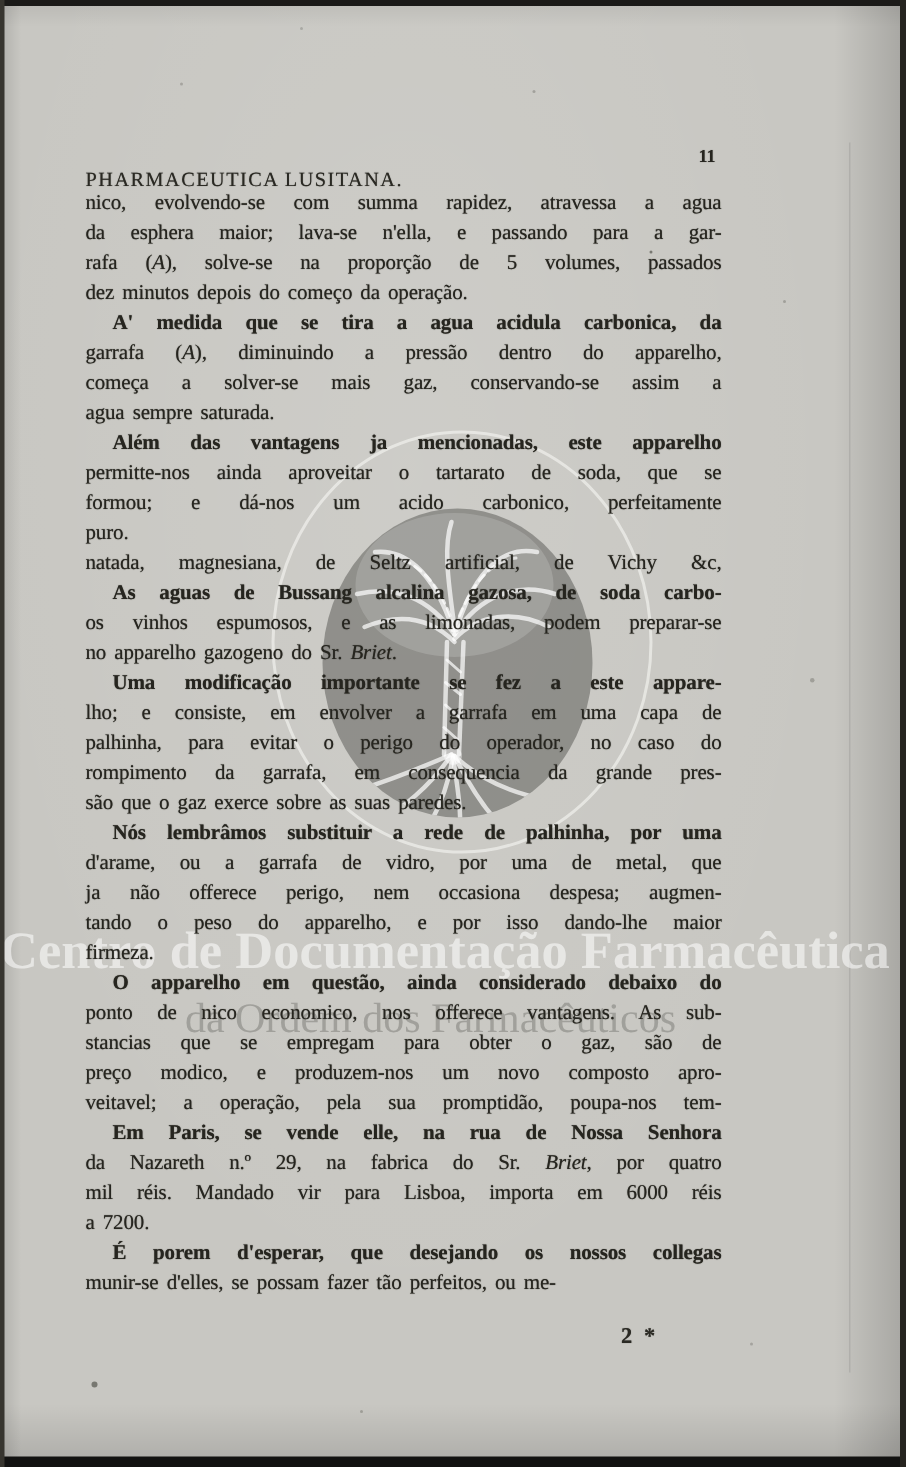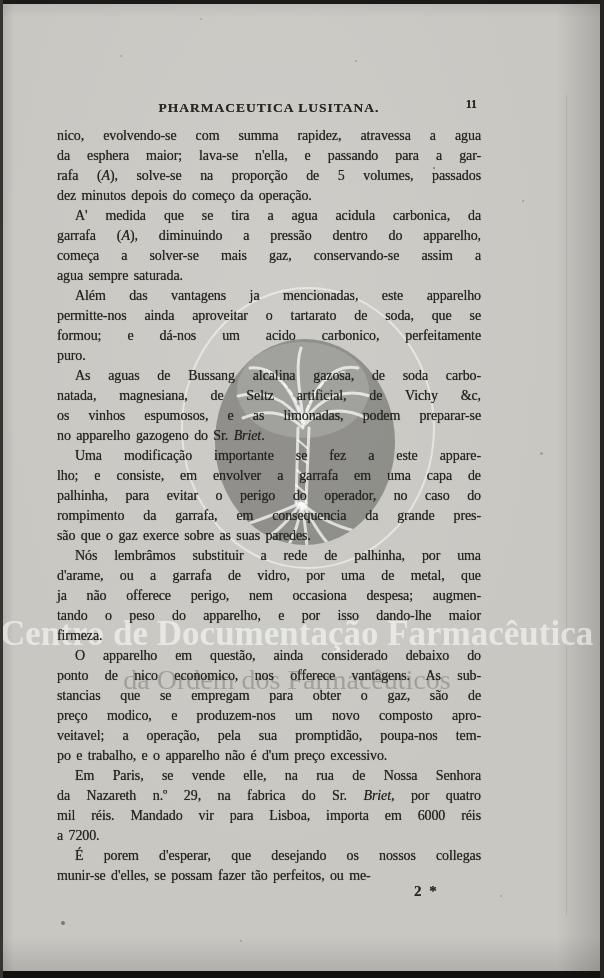--- a/index.html
+++ b/index.html
@@ -25,39 +25,39 @@
   .edge-top{top:0;left:0;right:0;height:4px;background:#1b1a18;}
   .edge-bottom{bottom:0;left:0;right:0;height:7px;background:#121211;}
   .edge-left{top:0;bottom:0;left:0;width:3px;background:#37352f;}
   .edge-right{top:0;bottom:0;right:0;width:4px;background:#26241f;}
   .crease{position:absolute;left:566px;top:95px;height:820px;width:1px;
     background:rgba(90,90,85,0.16);z-index:1;}
 
   
   .header{position:absolute;left:57px;top:100px;width:424px;height:18px;z-index:3;}
   .title{
-    text-align:center;font-size:13.5px;font-weight:bold;letter-spacing:1px;
-    color:#2a2923;text-shadow:0 0 .6px rgba(42,41,35,.7);
+    text-align:left;font-size:13.5px;font-weight:normal;letter-spacing:1px;
+    color:#2a2923;text-shadow:0 0 .6px rgba(42,41,35,.7);margin-top:12px;
   }
   .pagenum{
     position:absolute;right:4px;top:-3px;font-size:12px;font-weight:bold;
     color:#26251f;text-shadow:0 0 .6px rgba(38,37,31,.7);
   }
 
   
   .bodytext{
     position:absolute;left:57px;top:126px;width:424px;z-index:3;
     font-size:14px;color:#26251f;letter-spacing:-0.1px;word-spacing:2px;
     text-shadow:0 0 .7px rgba(38,37,31,.75);
   }
   .line{
     height:20px;line-height:20px;white-space:nowrap;
     text-align:justify;text-align-last:justify;text-justify:inter-word;
   }
-  .line.indent{text-indent:18px;}
+  .line.indent{text-indent:18px;font-weight:bold;}
   .line.end{text-align-last:left;}
 
   .sig{
     position:absolute;left:414px;top:883px;z-index:3;
     font-size:15px;font-weight:bold;color:#2a2923;letter-spacing:2px;
     text-shadow:0 0 .6px rgba(42,41,35,.7);
   }
 
   
   .stamp{position:absolute;left:168px;top:278px;width:290px;height:306px;z-index:1;}
@@ -135,40 +135,39 @@
       <div class="line">rafa (<i>A</i>), solve-se na proporção de 5 volumes, passados</div>
       <div class="line end">dez minutos depois do começo da operação.</div>
       <div class="line indent">A' medida que se tira a agua acidula carbonica, da</div>
       <div class="line">garrafa (<i>A</i>), diminuindo a pressão dentro do apparelho,</div>
       <div class="line">começa a solver-se mais gaz, conservando-se assim a</div>
       <div class="line end">agua sempre saturada.</div>
       <div class="line indent">Além das vantagens ja mencionadas, este apparelho</div>
       <div class="line">permitte-nos ainda aproveitar o tartarato de soda, que se</div>
       <div class="line">formou; e dá-nos um acido carbonico, perfeitamente</div>
       <div class="line end">puro.</div>
+      <div class="line">natada, magnesiana, de Seltz artificial, de Vichy &amp;c,</div>
       <div class="line indent">As aguas de Bussang alcalina gazosa, de soda carbo-</div>
-      <div class="line">natada, magnesiana, de Seltz artificial, de Vichy &amp;c,</div>
       <div class="line">os vinhos espumosos, e as limonadas, podem preparar-se</div>
       <div class="line end">no apparelho gazogeno do Sr. <i>Briet</i>.</div>
       <div class="line indent">Uma modificação importante se fez a este appare-</div>
       <div class="line">lho; e consiste, em envolver a garrafa em uma capa de</div>
       <div class="line">palhinha, para evitar o perigo do operador, no caso do</div>
       <div class="line">rompimento da garrafa, em consequencia da grande pres-</div>
       <div class="line end">são que o gaz exerce sobre as suas paredes.</div>
       <div class="line indent">Nós lembrâmos substituir a rede de palhinha, por uma</div>
       <div class="line">d'arame, ou a garrafa de vidro, por uma de metal, que</div>
       <div class="line">ja não offerece perigo, nem occasiona despesa; augmen-</div>
       <div class="line">tando o peso do apparelho, e por isso dando-lhe maior</div>
       <div class="line end">firmeza.</div>
       <div class="line indent">O apparelho em questão, ainda considerado debaixo do</div>
       <div class="line">ponto de nico economico, nos offerece vantagens. As sub-</div>
       <div class="line">stancias que se empregam para obter o gaz, são de</div>
       <div class="line">preço modico, e produzem-nos um novo composto apro-</div>
       <div class="line">veitavel; a operação, pela sua promptidão, poupa-nos tem-</div>
-      <div class="line end">po e trabalho, e o apparelho não é d'um preço excessivo.</div>
       <div class="line indent">Em Paris, se vende elle, na rua de Nossa Senhora</div>
       <div class="line">da Nazareth n.º 29, na fabrica do Sr. <i>Briet</i>, por quatro</div>
       <div class="line">mil réis. Mandado vir para Lisboa, importa em 6000 réis</div>
       <div class="line end">a 7200.</div>
       <div class="line indent">É porem d'esperar, que desejando os nossos collegas</div>
       <div class="line end">munir-se d'elles, se possam fazer tão perfeitos, ou me-</div>
     </div>
 
   <div class="sig">2 *</div>
 

